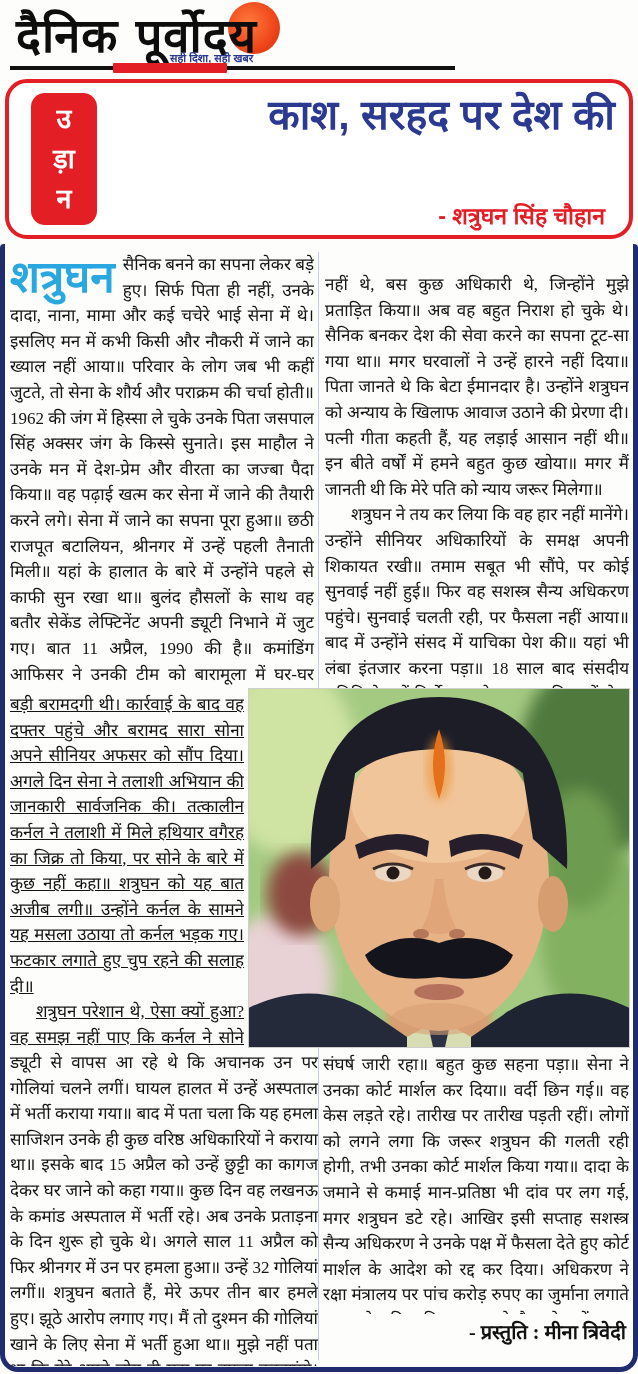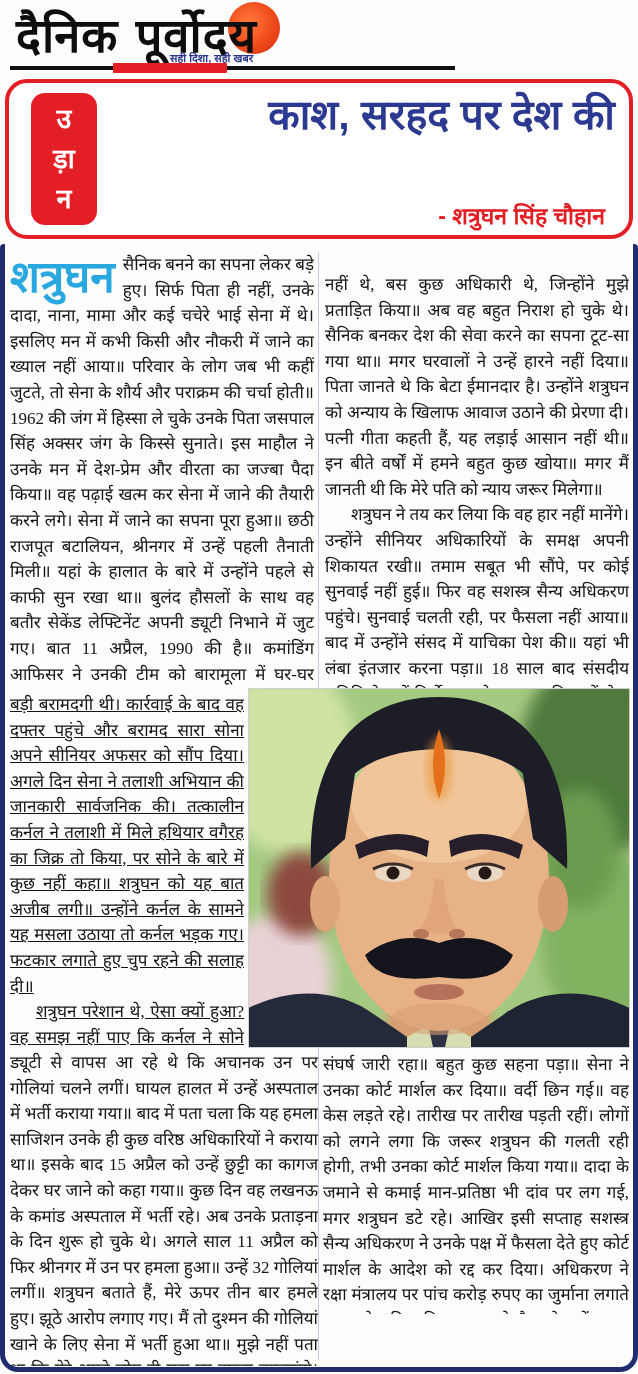--- a/index.html
+++ b/index.html
@@ -155,14 +155,15 @@
 
       <ellipse cx="190" cy="303" rx="25" ry="8" fill="#b5715c"></ellipse>
       <ellipse cx="190" cy="330" rx="48" ry="16" fill="#d9a074" opacity="0.6"></ellipse>
     </svg>
   </div>
 
   <div class="body-text rc2">
     <p>संघर्ष जारी रहा॥ बहुत कुछ सहना पड़ा॥ सेना ने उनका कोर्ट मार्शल कर दिया॥ वर्दी छिन गई॥ वह केस लड़ते रहे। तारीख पर तारीख पड़ती रहीं। लोगों को लगने लगा कि जरूर शत्रुघन की गलती रही होगी, तभी उनका कोर्ट मार्शल किया गया॥ दादा के जमाने से कमाई मान-प्रतिष्ठा भी दांव पर लग गई, मगर शत्रुघन डटे रहे। आखिर इसी सप्ताह सशस्त्र सैन्य अधिकरण ने उनके पक्ष में फैसला देते हुए कोर्ट मार्शल के आदेश को रद्द कर दिया। अधिकरण ने रक्षा मंत्रालय पर पांच करोड़ रुपए का जुर्माना लगाते हुए आदेश दिया कि शत्रुघन को सैन्य सेवा में बहाल करके उन्हें सेवा के सभी लाभ दिए जाएं। शत्रुघन कहते हैं, फैसले ने मुझे नई जिंदगी दी है।</p>
   </div>
 
+  <div class="byline">- प्रस्तुति : मीना त्रिवेदी</div>
 
 </div>
 
 </body></html>

